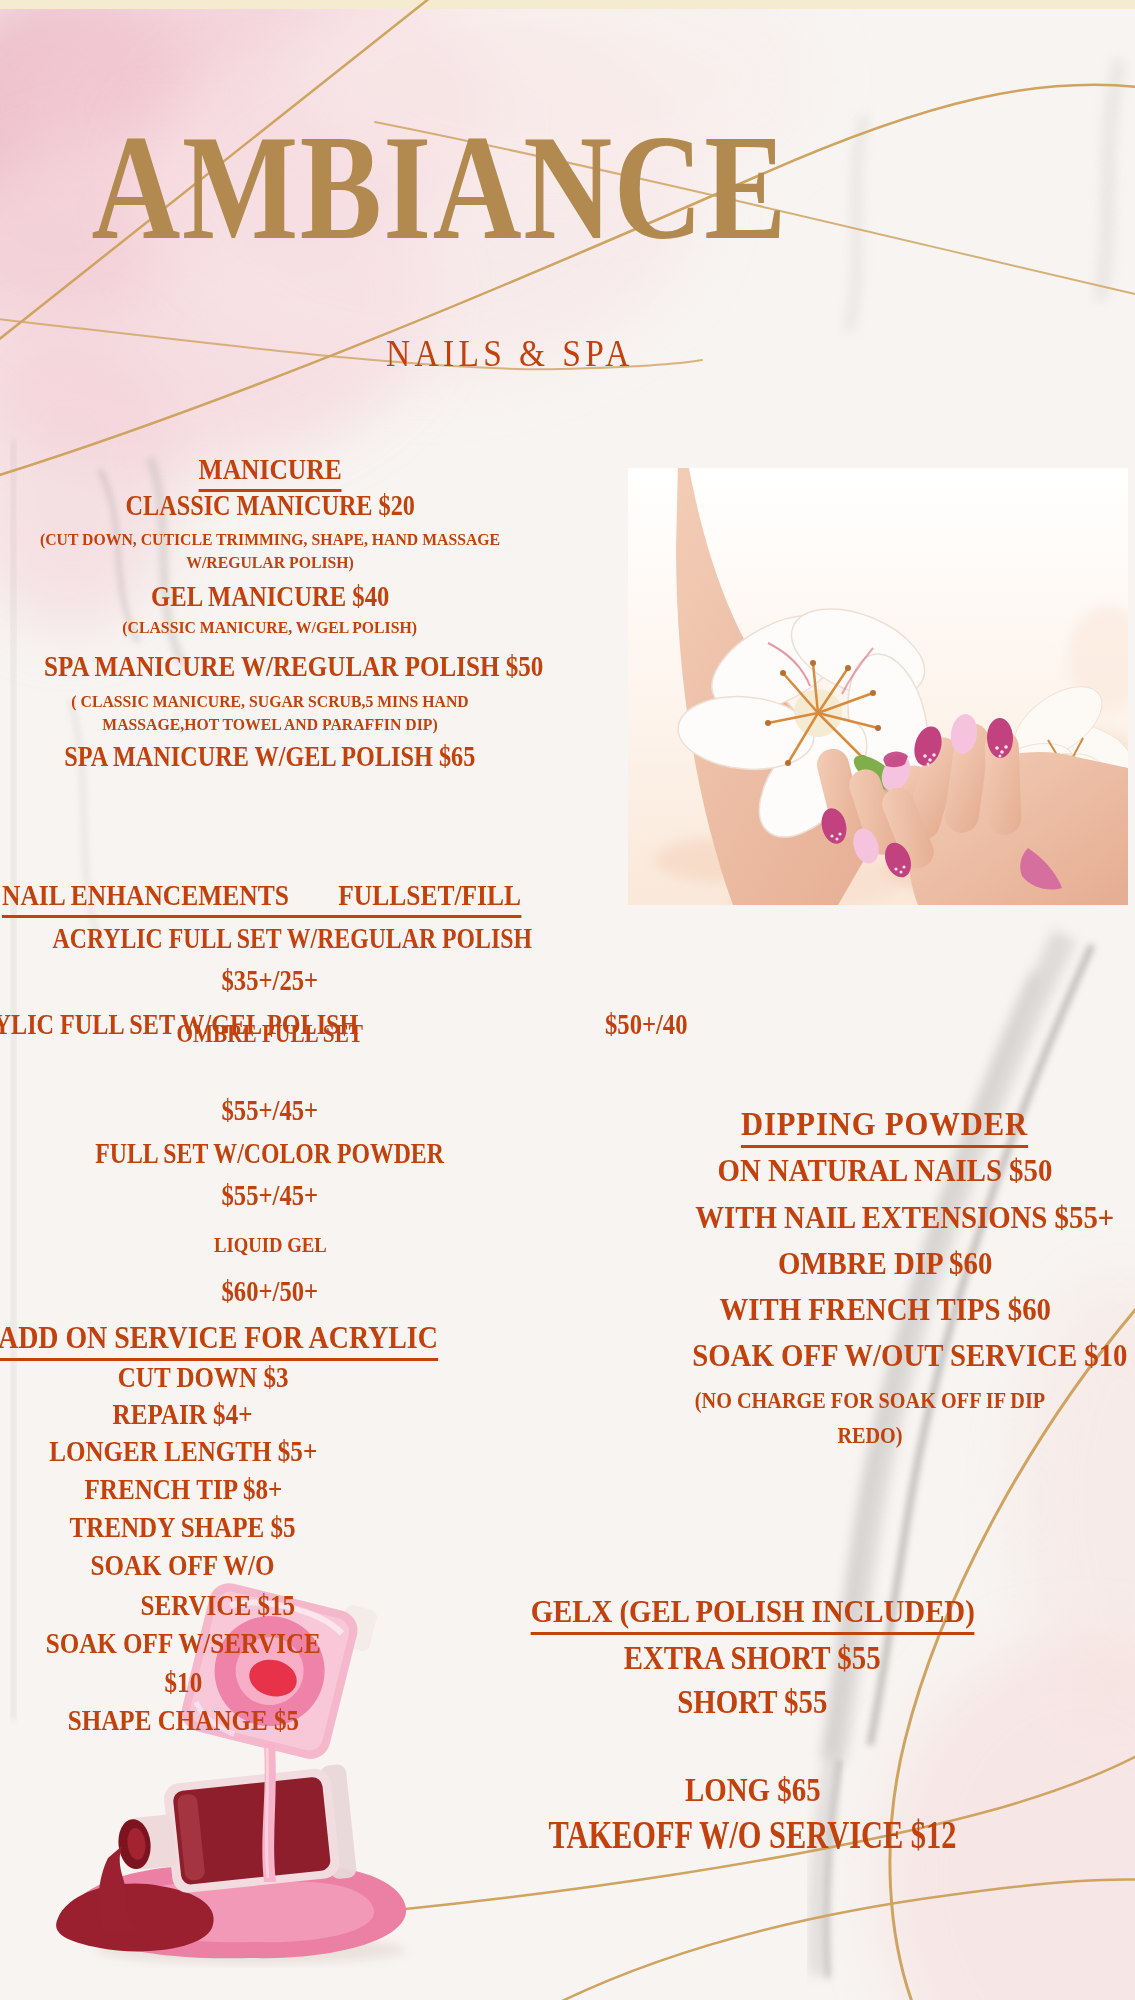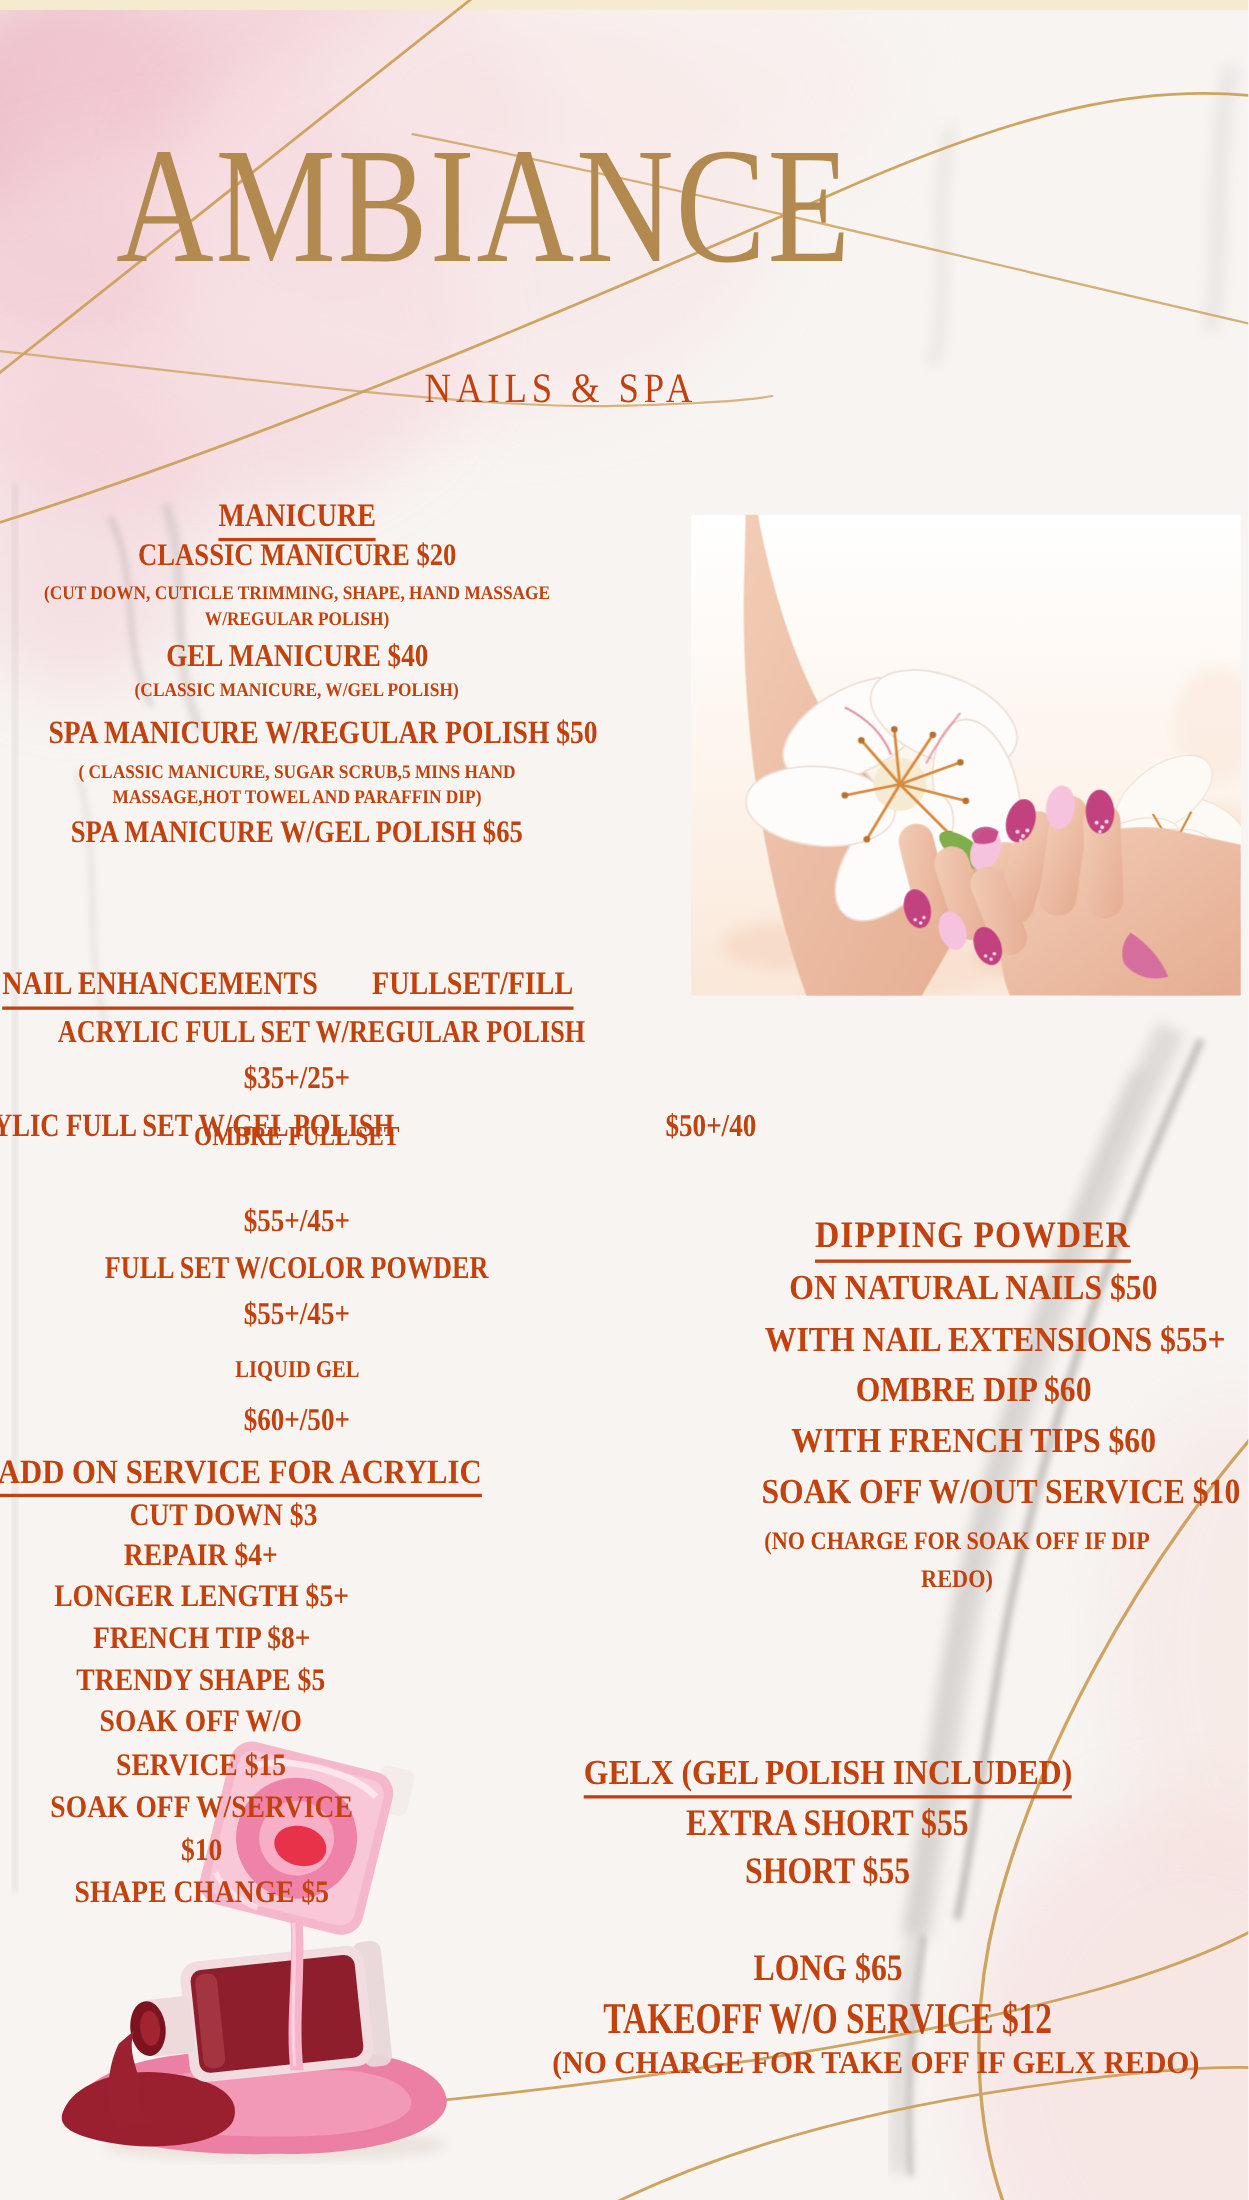--- a/index.html
+++ b/index.html
@@ -20,21 +20,21 @@
   .sx82{transform:scaleX(.82);}
   .sx85{transform:scaleX(.85);}
   .sx88{transform:scaleX(.88);}
   .sx90{transform:scaleX(.90);}
   .sx93{transform:scaleX(.93);}
   .ol{transform-origin:left center;}
   .hu{border-bottom:3px solid currentColor;padding-bottom:2px;display:inline-block;}
   .gap{display:inline-block;width:58px;}
   .title{
     position:absolute;top:112px;left:0;width:880px;text-align:center;z-index:3;
-    color:#b28a50;font-size:150px;font-weight:400;line-height:1;letter-spacing:2px;
+    color:#b28a50;font-size:150px;font-weight:700;line-height:1;letter-spacing:2px;
   }
   .subtitle{
     position:absolute;top:331px;left:70px;width:880px;text-align:center;z-index:3;
     color:#c2410c;font-size:38px;font-weight:400;letter-spacing:5px;
   }
   .photo{position:absolute;z-index:2;}
 </style>
 </head>
 <body>
 
@@ -331,21 +331,21 @@
 
   <div class="t" style="left:-2px;top:1320px;font-size:31px;text-align:left;">
     <span class="s sx90 ol"><span class="hu">ADD ON SERVICE FOR ACRYLIC</span></span>
   </div>
   <div class="t" style="left:20px;top:1362px;width:366px;font-size:28.5px;"><span class="s sx88">CUT DOWN $3</span></div>
   <div class="t" style="left:0;top:1399px;width:366px;font-size:28.5px;"><span class="s sx88">REPAIR $4+</span></div>
   <div class="t" style="left:0;top:1436px;width:366px;font-size:28.5px;"><span class="s sx88">LONGER LENGTH $5+</span></div>
   <div class="t" style="left:0;top:1474px;width:366px;font-size:28.5px;"><span class="s sx88">FRENCH TIP $8+</span></div>
   <div class="t" style="left:0;top:1512px;width:366px;font-size:28.5px;"><span class="s sx88">TRENDY SHAPE $5</span></div>
   <div class="t" style="left:0;top:1550px;width:366px;font-size:28.5px;"><span class="s sx88">SOAK OFF W/O</span></div>
-  <div class="t" style="left:0;top:1590px;width:366px;font-size:28.5px;"><span class="s sx88">SERVICE $15</span></div>
+  <div class="t" style="left:0;top:1590px;width:366px;font-size:28.5px;padding-left:35px;"><span class="s sx88">SERVICE $15</span></div>
   <div class="t" style="left:0;top:1628px;width:366px;font-size:28.5px;"><span class="s sx88">SOAK OFF W/SERVICE</span></div>
   <div class="t" style="left:0;top:1667px;width:366px;font-size:28.5px;"><span class="s sx88">$10</span></div>
   <div class="t" style="left:0;top:1705px;width:366px;font-size:28.5px;"><span class="s sx88">SHAPE CHANGE $5</span></div>
 
   <div class="t" style="left:615px;top:1104px;width:540px;font-size:34px;letter-spacing:1px;">
     <span class="s sx90"><span class="hu">DIPPING POWDER</span></span>
   </div>
   <div class="t" style="left:615px;top:1152px;width:540px;font-size:32px;"><span class="s sx90">ON NATURAL NAILS $50</span></div>
   <div class="t" style="left:630px;top:1199px;width:550px;font-size:32px;"><span class="s sx90">WITH NAIL EXTENSIONS $55+</span></div>
   <div class="t" style="left:615px;top:1245px;width:540px;font-size:32px;"><span class="s sx90">OMBRE DIP $60</span></div>
@@ -355,15 +355,14 @@
     <span class="s sx88" style="max-width:470px;">(NO CHARGE FOR SOAK OFF IF DIP REDO)</span>
   </div>
 
   <div class="t" style="left:480px;top:1593px;width:545px;font-size:32px;">
     <span class="s sx90"><span class="hu">GELX (GEL POLISH INCLUDED)</span></span>
   </div>
   <div class="t" style="left:480px;top:1638px;width:545px;font-size:34px;"><span class="s sx85">EXTRA SHORT $55</span></div>
   <div class="t" style="left:480px;top:1682px;width:545px;font-size:34px;"><span class="s sx85">SHORT $55</span></div>
   <div class="t" style="left:480px;top:1770px;width:545px;font-size:34px;"><span class="s sx85">LONG $65</span></div>
   <div class="t" style="left:480px;top:1812px;width:545px;font-size:40px;"><span class="s sx76">TAKEOFF W/O SERVICE $12</span></div>
-  <div class="t" style="left:480px;top:1860px;width:545px;font-size:29px;"><span class="s sx93">(NO CHARGE FOR TAKE OFF IF GELX REDO)</span></div>
 
 </div>
 
 </body></html>

